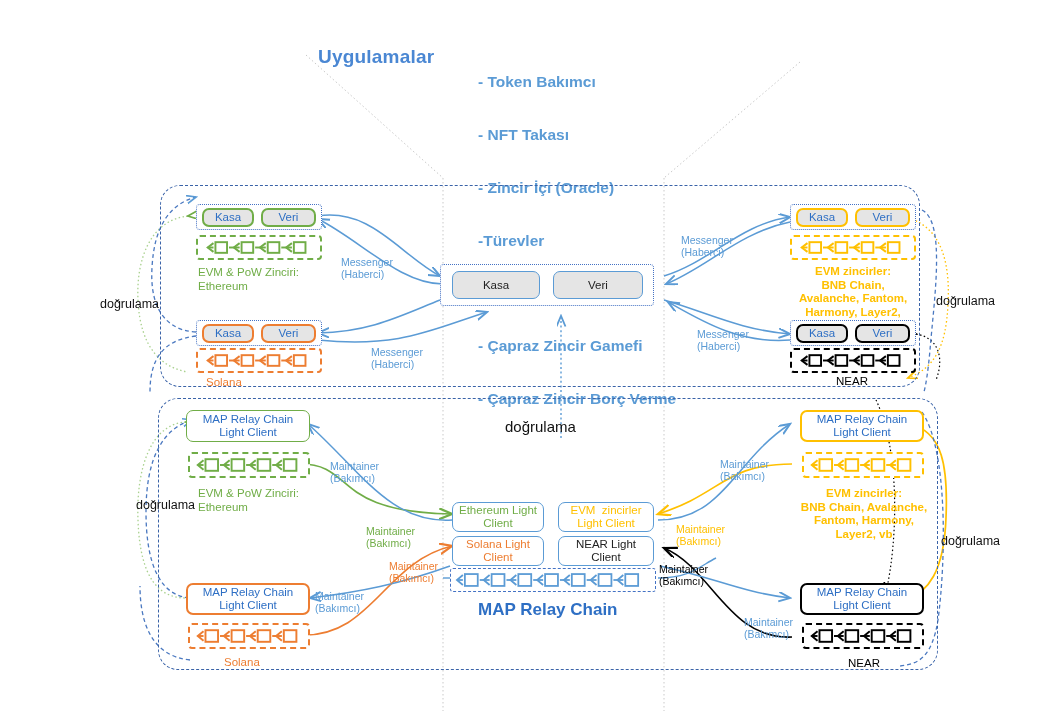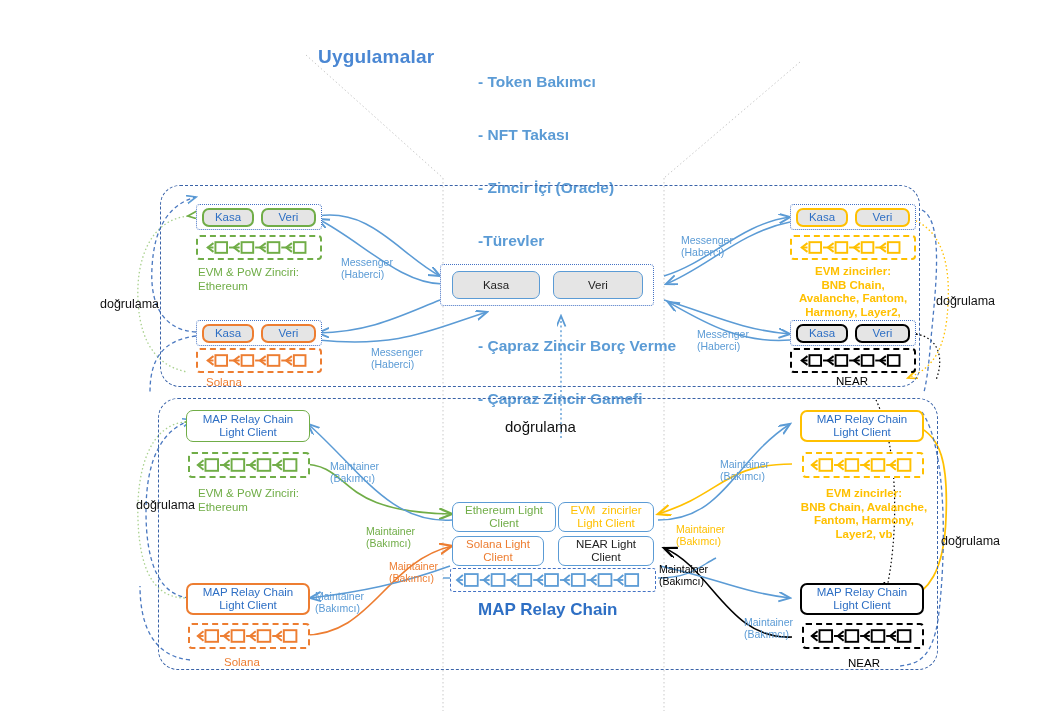--- a/index.html
+++ b/index.html
@@ -133,22 +133,22 @@
 </svg>
 
 <div class="abs h-apps" style="left:318px;top:46px;">Uygulamalar</div>
 
 <div class="abs app-list" style="left:478px;top:38px;">
   <div>- Token Bakımcı</div>
   <div>- NFT Takası</div>
   <div>- Zincir İçi (Oracle)</div>
   <div>-Türevler</div>
   <div>- Takası Zincir DAO</div>
+  <div>- Çapraz Zincir Gamefi</div>
   <div>- Çapraz Zincir Borç Verme</div>
-  <div>- Çapraz Zincir Gamefi</div>
 </div>
 
 <div class="abs section" style="left:160px;top:185px;width:760px;height:202px;"></div>
 
 <div class="abs pairwrap" style="left:196px;top:204px;width:126px;height:26px;">
   <div class="abs node b2 ctr" style="left:5px;top:3px;width:52px;height:19px;border-color:#70AD47;color:#2E6FC4;">Kasa</div>
   <div class="abs node b2 ctr" style="left:64px;top:3px;width:55px;height:19px;border-color:#70AD47;color:#2E6FC4;">Veri</div>
 </div>
 <div class="abs chainwrap" style="left:196px;top:235px;width:126px;height:25px;border-color:#70AD47;">
   <svg width="126" height="25" viewBox="0 0 126 25">
@@ -353,21 +353,21 @@
           <path d="M41,8 L35,13 L41,18"></path>
       <path d="M68,13 L58,13"></path>
           <path d="M68,8 L62,13 L68,18"></path>
       <path d="M95,13 L85,13"></path>
           <path d="M95,8 L89,13 L95,18"></path>
     </g>
   </svg>
 </div>
 <div class="abs cap" style="left:848px;top:657px;color:#000;">NEAR</div>
 
-<div class="abs lc ctr" style="left:452px;top:502px;width:104px;height:30px;white-space:pre;color:#70AD47;">Ethereum Light
+<div class="abs lc ctr" style="left:452px;top:502px;width:92px;height:30px;white-space:pre;color:#70AD47;">Ethereum Light
 Client</div>
 <div class="abs lc ctr" style="left:558px;top:502px;width:96px;height:30px;white-space:pre;color:#FFC000;">EVM  zincirler
 Light Client</div>
 <div class="abs lc ctr" style="left:452px;top:536px;width:92px;height:30px;white-space:pre;color:#ED7D31;">Solana Light
 Client</div>
 <div class="abs lc ctr" style="left:558px;top:536px;width:96px;height:30px;white-space:pre;color:#222;">NEAR Light
 Client</div>
 
 <div class="abs relaystrip" style="left:450px;top:568px;width:206px;height:24px;">
   <svg width="206" height="24" viewBox="0 0 206 24">

